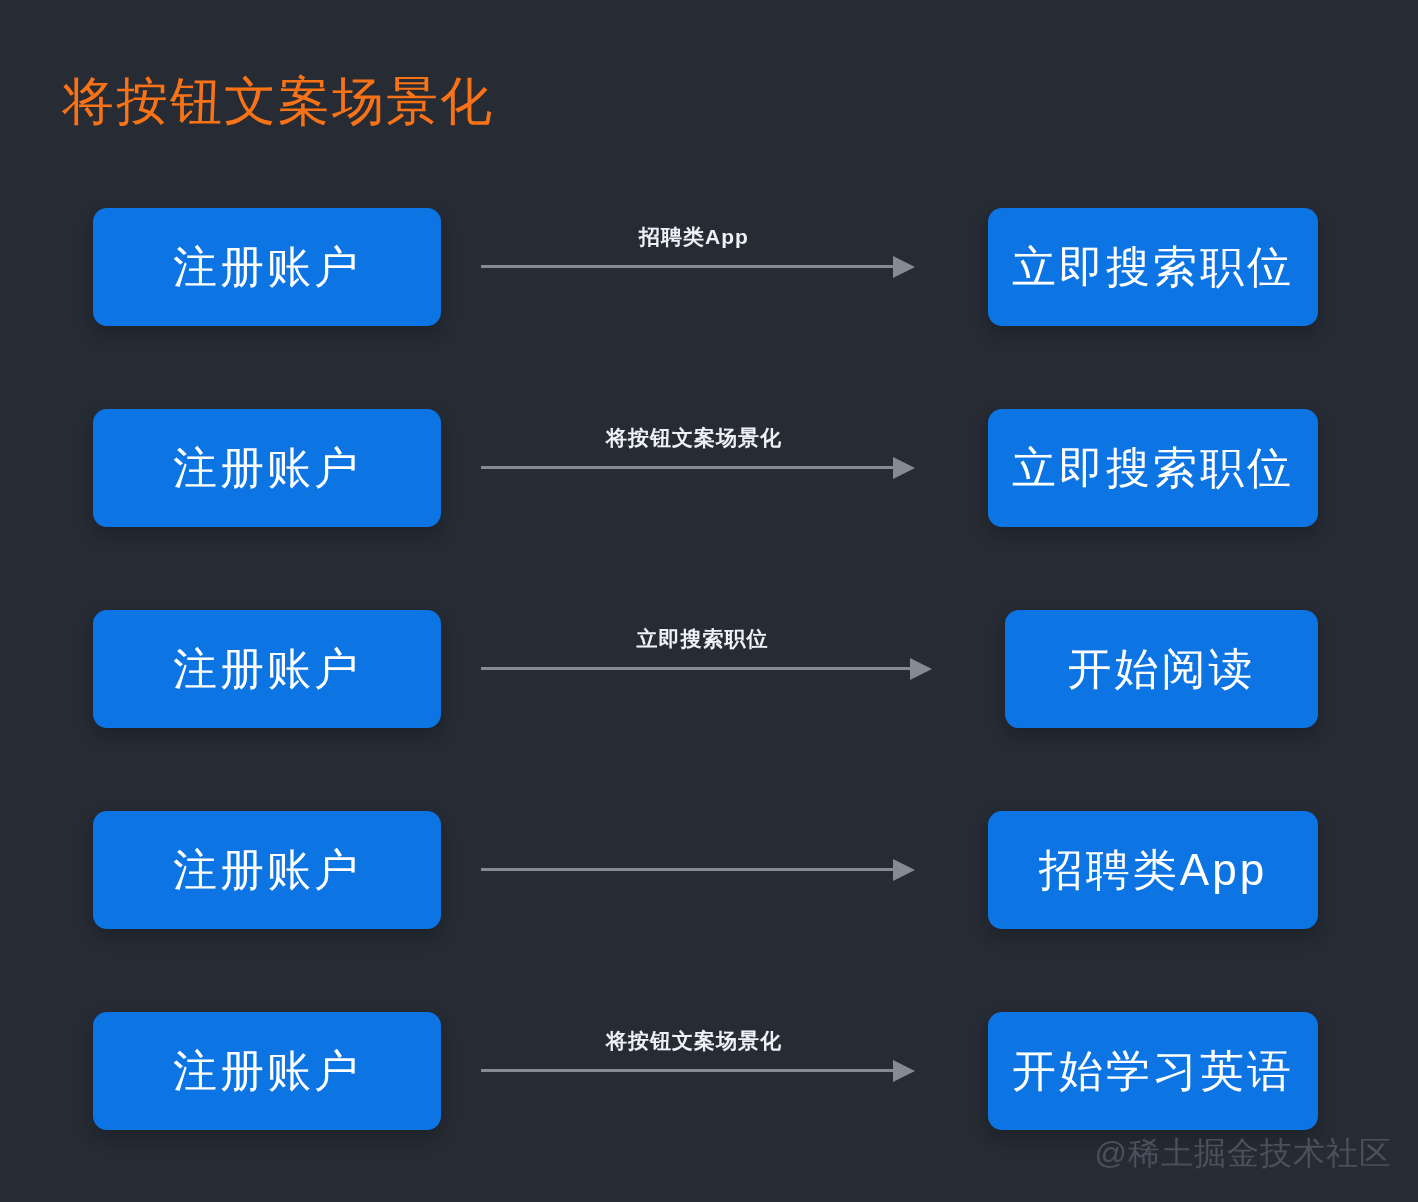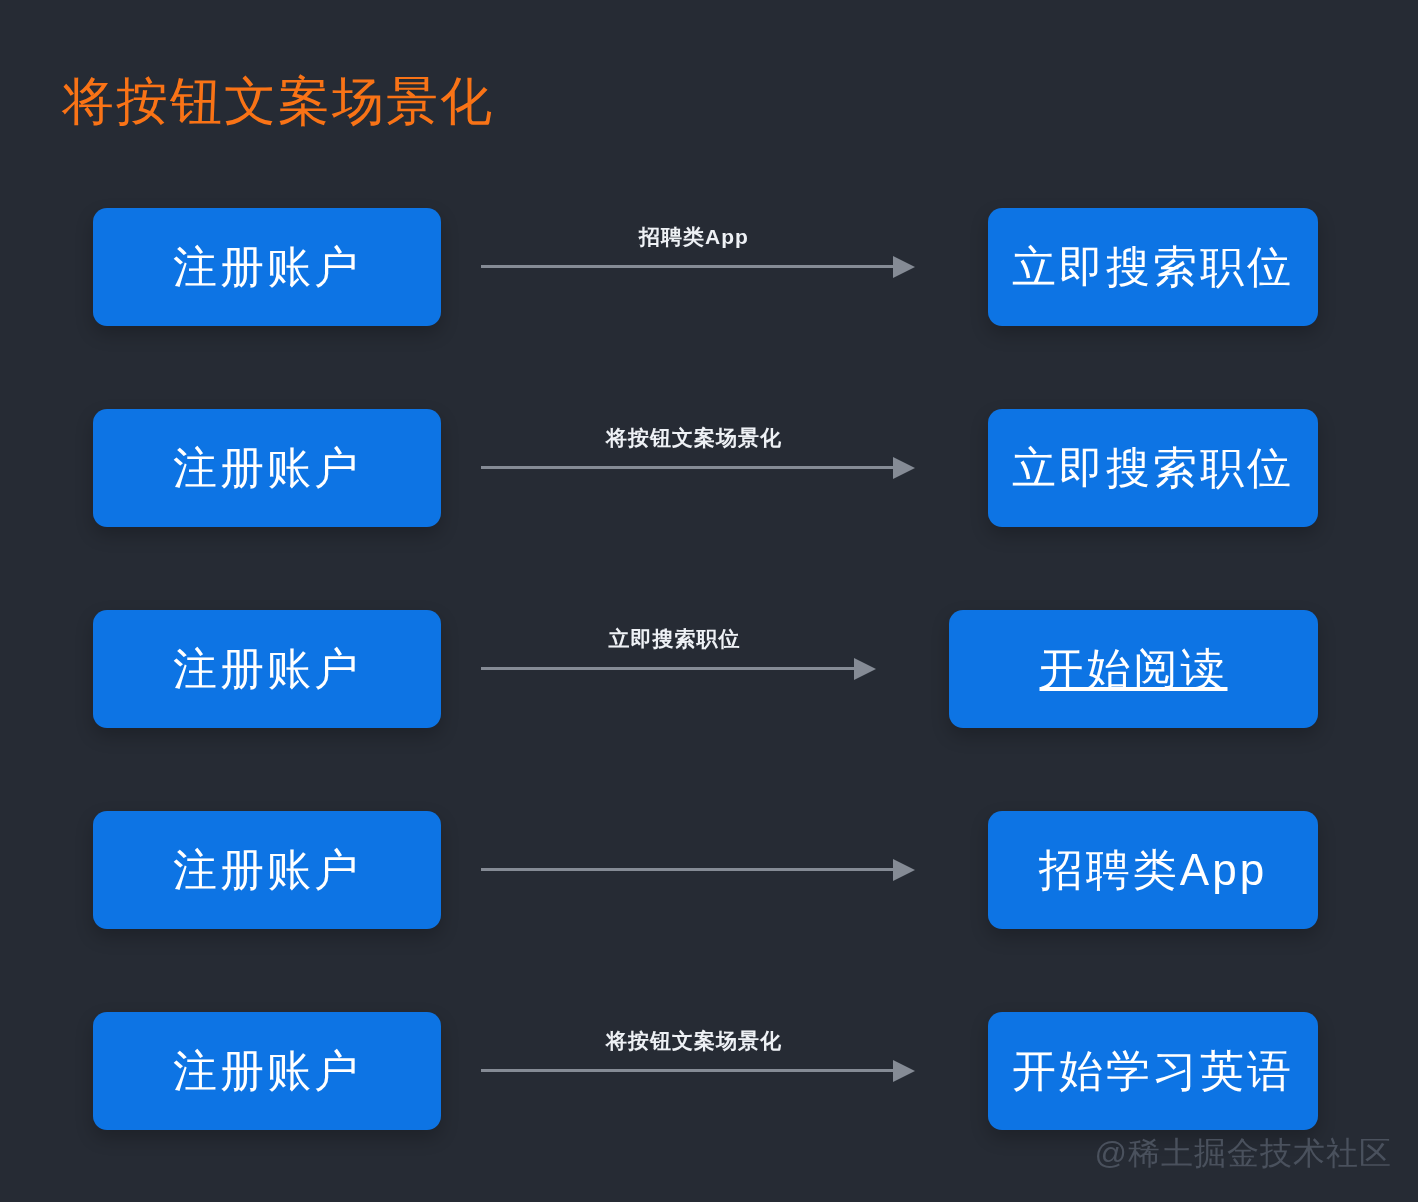--- a/index.html
+++ b/index.html
@@ -41,21 +41,21 @@
     justify-content: center;
     font-size: 44px;
     font-weight: 500;
     letter-spacing: 3px;
     box-shadow: 0 8px 18px rgba(0,0,0,0.22);
     white-space: nowrap;
     margin-left: 31px;
   }
   .left-btn  { width: 348px; flex: none; }
   .right-btn { width: 330px; flex: none; }
-  .right-btn.narrow { width: 369px; text-decoration: underline; }
+  .right-btn.narrow { width: 313px; }
   .connector {
     flex: 1;
     position: relative;
     margin: 0 50px 0 40px;
   }
   .app-label {
     position: absolute;
     left: 0;
     right: 0;
     bottom: calc(50% + 16px);

